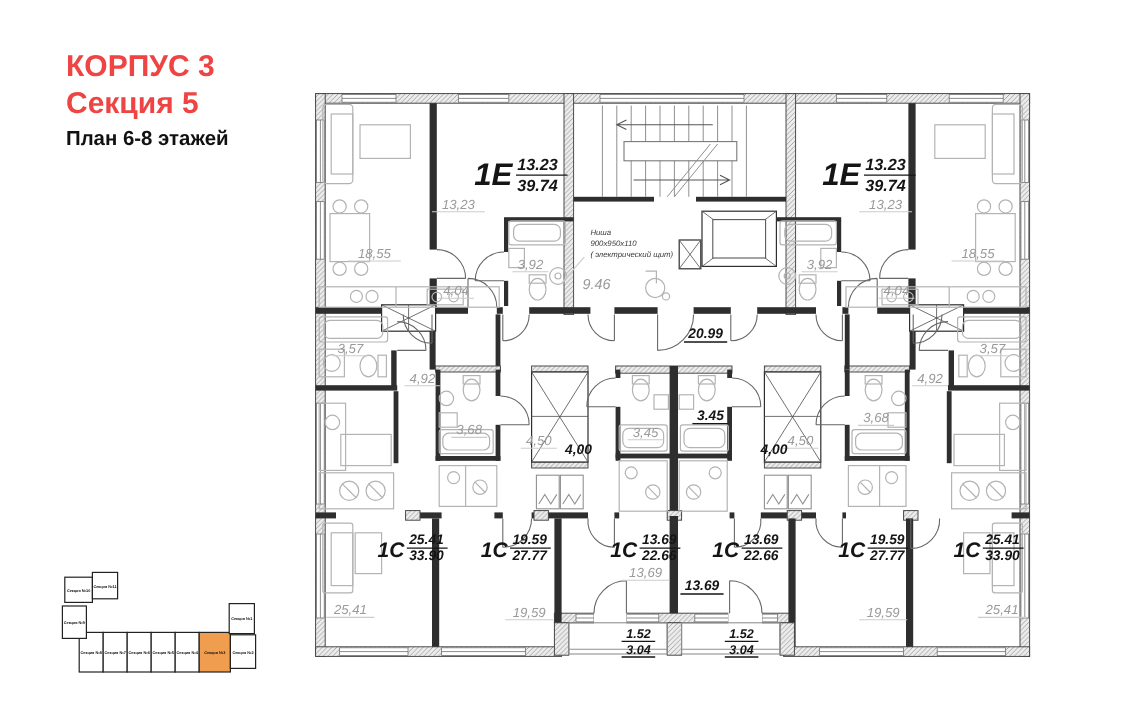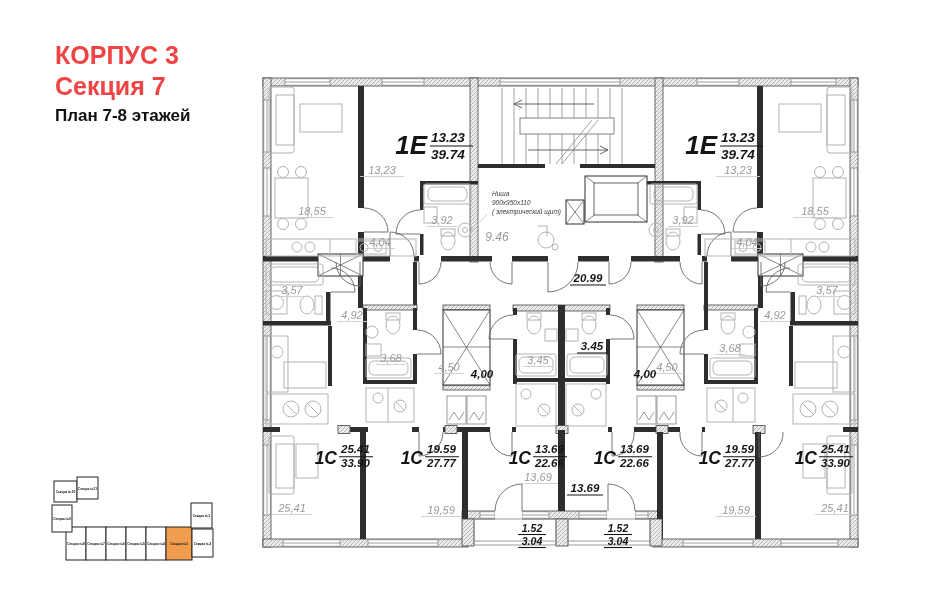--- a/index.html
+++ b/index.html
@@ -37,22 +37,22 @@
   .t-niche{fill:#3a3a3a;font-style:italic;font-size:6.5px;}
   .t-mini{fill:#111;font-size:3.2px;font-weight:bold;text-anchor:middle;}
 </style>
 </head>
 <body>
 
 <div id="stage">
 
   <div id="titleblock">
     <div class="t-orange">КОРПУС 3</div>
-    <div class="t-orange">Секция 7</div>
-    <div class="t-sub">План 7-8 этажей</div>
+    <div class="t-orange">Секция 5</div>
+    <div class="t-sub">План 6-8 этажей</div>
   </div>
 
   <svg width="941" height="600" viewBox="0 0 941 600">
     <defs>
       <pattern id="hpat" width="4" height="4" patternUnits="userSpaceOnUse">
         <rect width="4" height="4" fill="#ececec"></rect>
         <path d="M0,4 L4,0 M-1,1 L1,-1 M3,5 L5,3" stroke="#8f8f8f" stroke-width="0.6"></path>
       </pattern>
     </defs>
 

